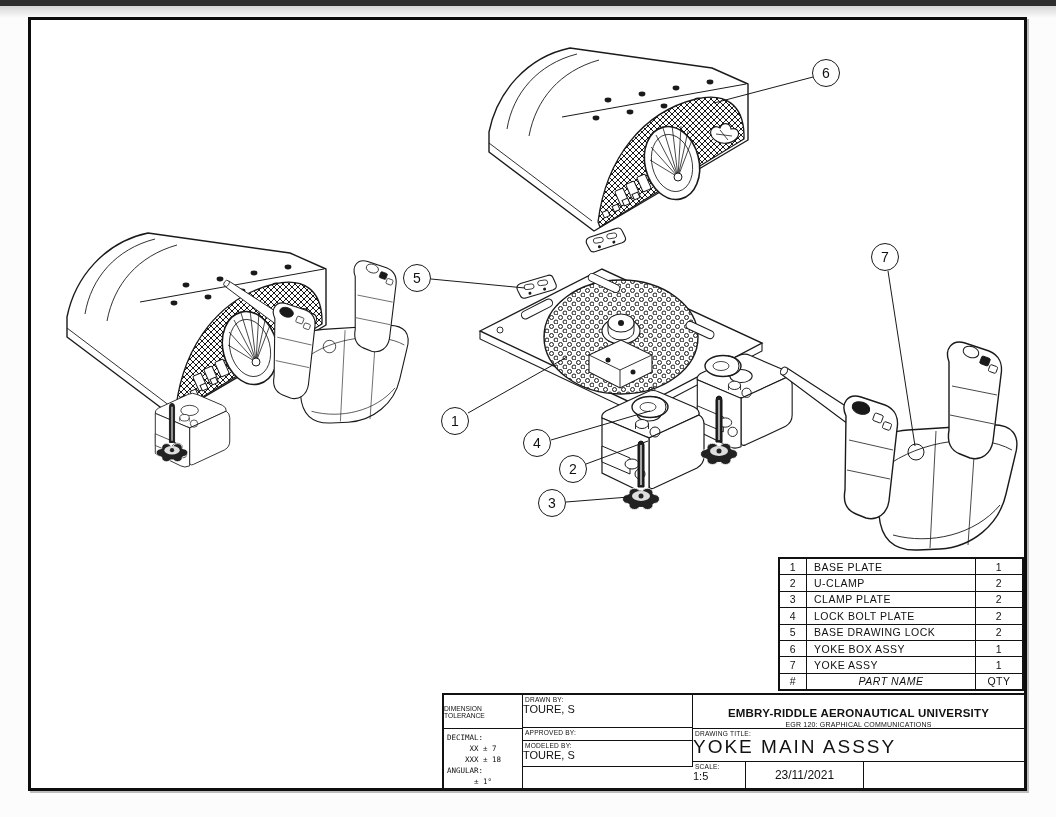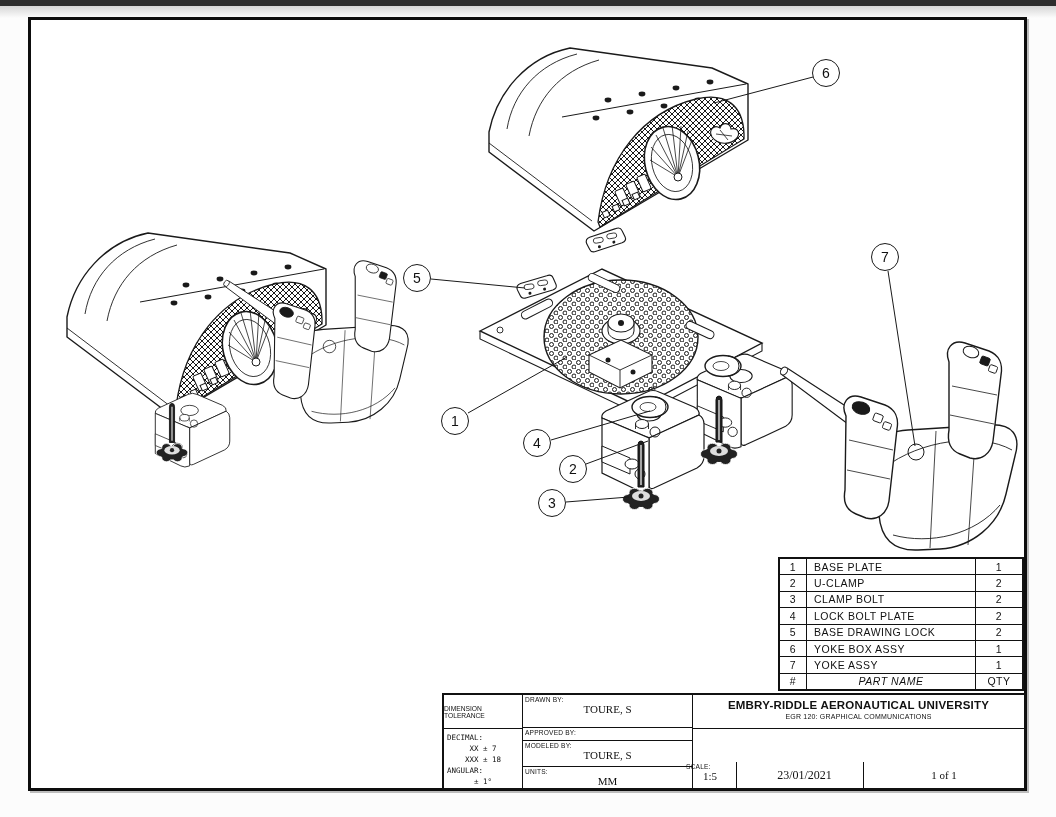--- a/index.html
+++ b/index.html
@@ -32,37 +32,37 @@
   .pt-num { width:27px; border-right:1.5px solid #111; display:flex; align-items:center; justify-content:center; }
   .pt-name { flex:1; display:flex; align-items:center; padding-left:7px; }
   .pt-qty { width:47px; border-left:1.5px solid #111; display:flex; align-items:center; justify-content:center; }
   .pt-header .pt-name { justify-content:center; padding-left:0;font-style:italic; }
 
   
   #title-block { left:442px; top:693px; width:584px; height:97px;
                  border:2px solid #111; background:#fff; }
   .tb-cell { position:absolute; overflow:hidden; }
   .tb-label { font-size:6.6px; letter-spacing:0.2px; padding:1px 0 0 2px; }
-  .tb-value { font-family:Liberation Serif, serif; font-size:11px; text-align:center; }
+  .tb-value { font-family:Liberation Sans, sans-serif; font-size:11px; }
   .br { border-right:1.5px solid #111; } .bb { border-bottom:1.5px solid #111; }
   #c-tol { left:0; top:0; width:79px; height:34px; display:flex; align-items:center; justify-content:center;
            font-size:6.7px; }
   #c-dec { left:0; top:34px; width:79px; height:59px; font-family:"DejaVu Sans Mono", monospace;
            font-size:7.5px; line-height:11px; padding-top:3px; }
   #c-dec .lft { padding-left:3px; } #c-dec .ctr { text-align:center; }
   #c-drawn { left:79px; top:0; width:170px; height:33px; }
   #c-appr  { left:79px; top:33px; width:170px; height:13px; }
   #c-model { left:79px; top:46px; width:170px; height:26px; }
   #c-units { left:79px; top:72px; width:170px; height:21px; }
   #c-univ  { left:249px; top:0; width:331px; height:34px; text-align:center; }
-  #c-univ .u1 { font-weight:bold; font-size:11.5px; padding-top:4px; letter-spacing:0.2px; }
+  #c-univ .u1 { font-weight:bold; font-size:11.5px; padding-top:4px; letter-spacing:0.2px;margin-top:8px; }
   #c-univ .u2 { font-size:7px; padding-top:2px; letter-spacing:0.2px; }
   #c-title { left:249px; top:34px; width:331px; height:33px; }
   #c-title .tb-value { font-size:19px; letter-spacing:2px; margin-top:-1px; }
-  #c-scale { left:240px; top:67px; width:53px; height:26px; }
+  #c-scale { left:249px; top:67px; width:53px; height:26px; }
   #c-date  { left:302px; top:67px; width:118px; height:26px; display:flex; align-items:center; justify-content:center; }
   #c-pages { left:420px; top:67px; width:160px; height:26px; display:flex; align-items:center; justify-content:center; }
 </style>
 </head>
 <body>
 
 <div class="abs" id="top-bar"></div>
 <div class="abs" id="top-fade"></div>
 <div class="abs" id="sheet"></div>
 
@@ -269,21 +269,21 @@
     <div class="pt-name">BASE PLATE</div>
     <div class="pt-qty">1</div>
   </div>
   <div class="pt-row">
     <div class="pt-num">2</div>
     <div class="pt-name">U-CLAMP</div>
     <div class="pt-qty">2</div>
   </div>
   <div class="pt-row">
     <div class="pt-num">3</div>
-    <div class="pt-name">CLAMP BOLT</div>
+    <div class="pt-name">CLAMP PLATE</div>
     <div class="pt-qty">2</div>
   </div>
   <div class="pt-row">
     <div class="pt-num">4</div>
     <div class="pt-name">LOCK BOLT PLATE</div>
     <div class="pt-qty">2</div>
   </div>
   <div class="pt-row">
     <div class="pt-num">5</div>
     <div class="pt-name">BASE DRAWING LOCK</div>
@@ -320,27 +320,26 @@
     <div class="tb-value">TOURE, S</div>
   </div>
   <div class="tb-cell br bb" id="c-appr">
     <div class="tb-label">APPROVED BY:</div>
     <div class="tb-value"></div>
   </div>
   <div class="tb-cell br bb" id="c-model">
     <div class="tb-label">MODELED BY:</div>
     <div class="tb-value">TOURE, S</div>
   </div>
-  <div class="tb-cell br" id="c-units">
-    <div class="tb-label">UNITS:</div>
-    <div class="tb-value">MM</div>
-  </div>
   <div class="tb-cell bb" id="c-univ">
     <div class="u1">EMBRY-RIDDLE AERONAUTICAL UNIVERSITY</div>
     <div class="u2">EGR 120: GRAPHICAL COMMUNICATIONS</div>
   </div>
+  <div class="tb-cell bb" id="c-title">
+    <div class="tb-label">DRAWING TITLE:</div>
+    <div class="tb-value">YOKE MAIN ASSSY</div>
+  </div>
   <div class="tb-cell br" id="c-scale">
     <div class="tb-label">SCALE:</div>
     <div class="tb-value">1:5</div>
   </div>
-  <div class="tb-cell br tb-value" id="c-date" style="font-size:12px;">23/01/2021</div>
-  <div class="tb-cell tb-value" id="c-pages">1 of 1</div>
+  <div class="tb-cell br tb-value" id="c-date" style="font-size:12px;">23/11/2021</div>
 </div>
 
 </body></html>

